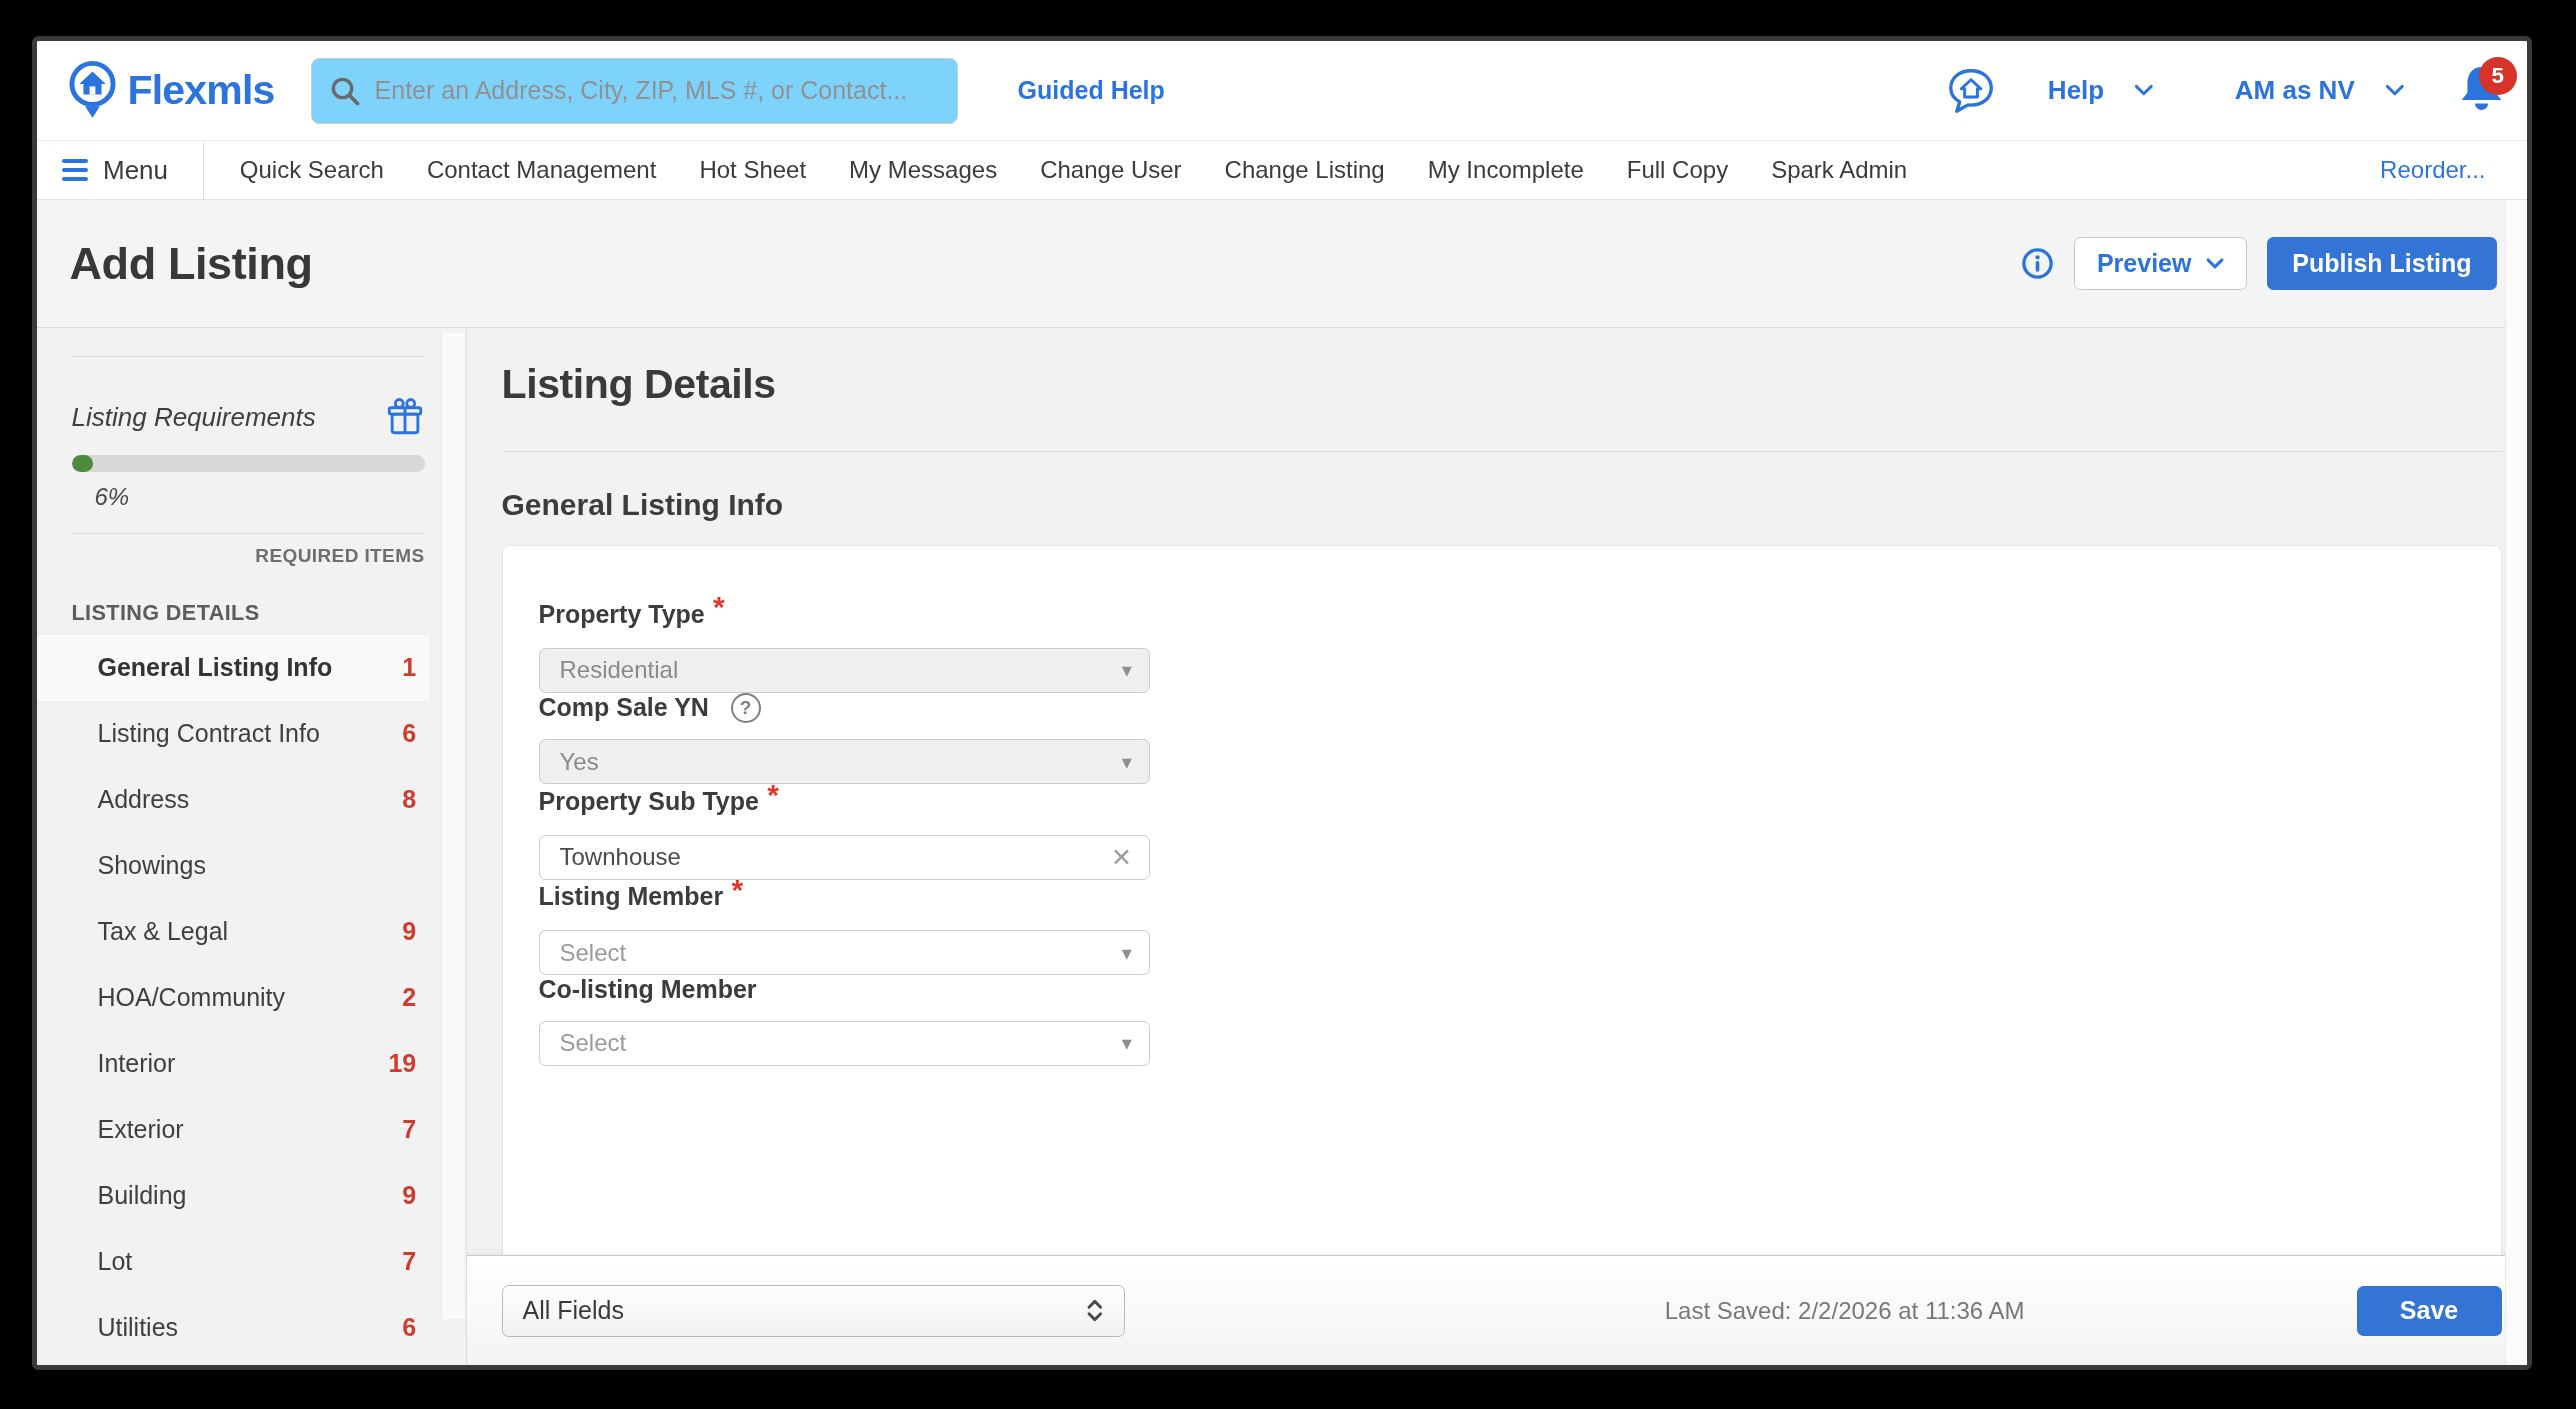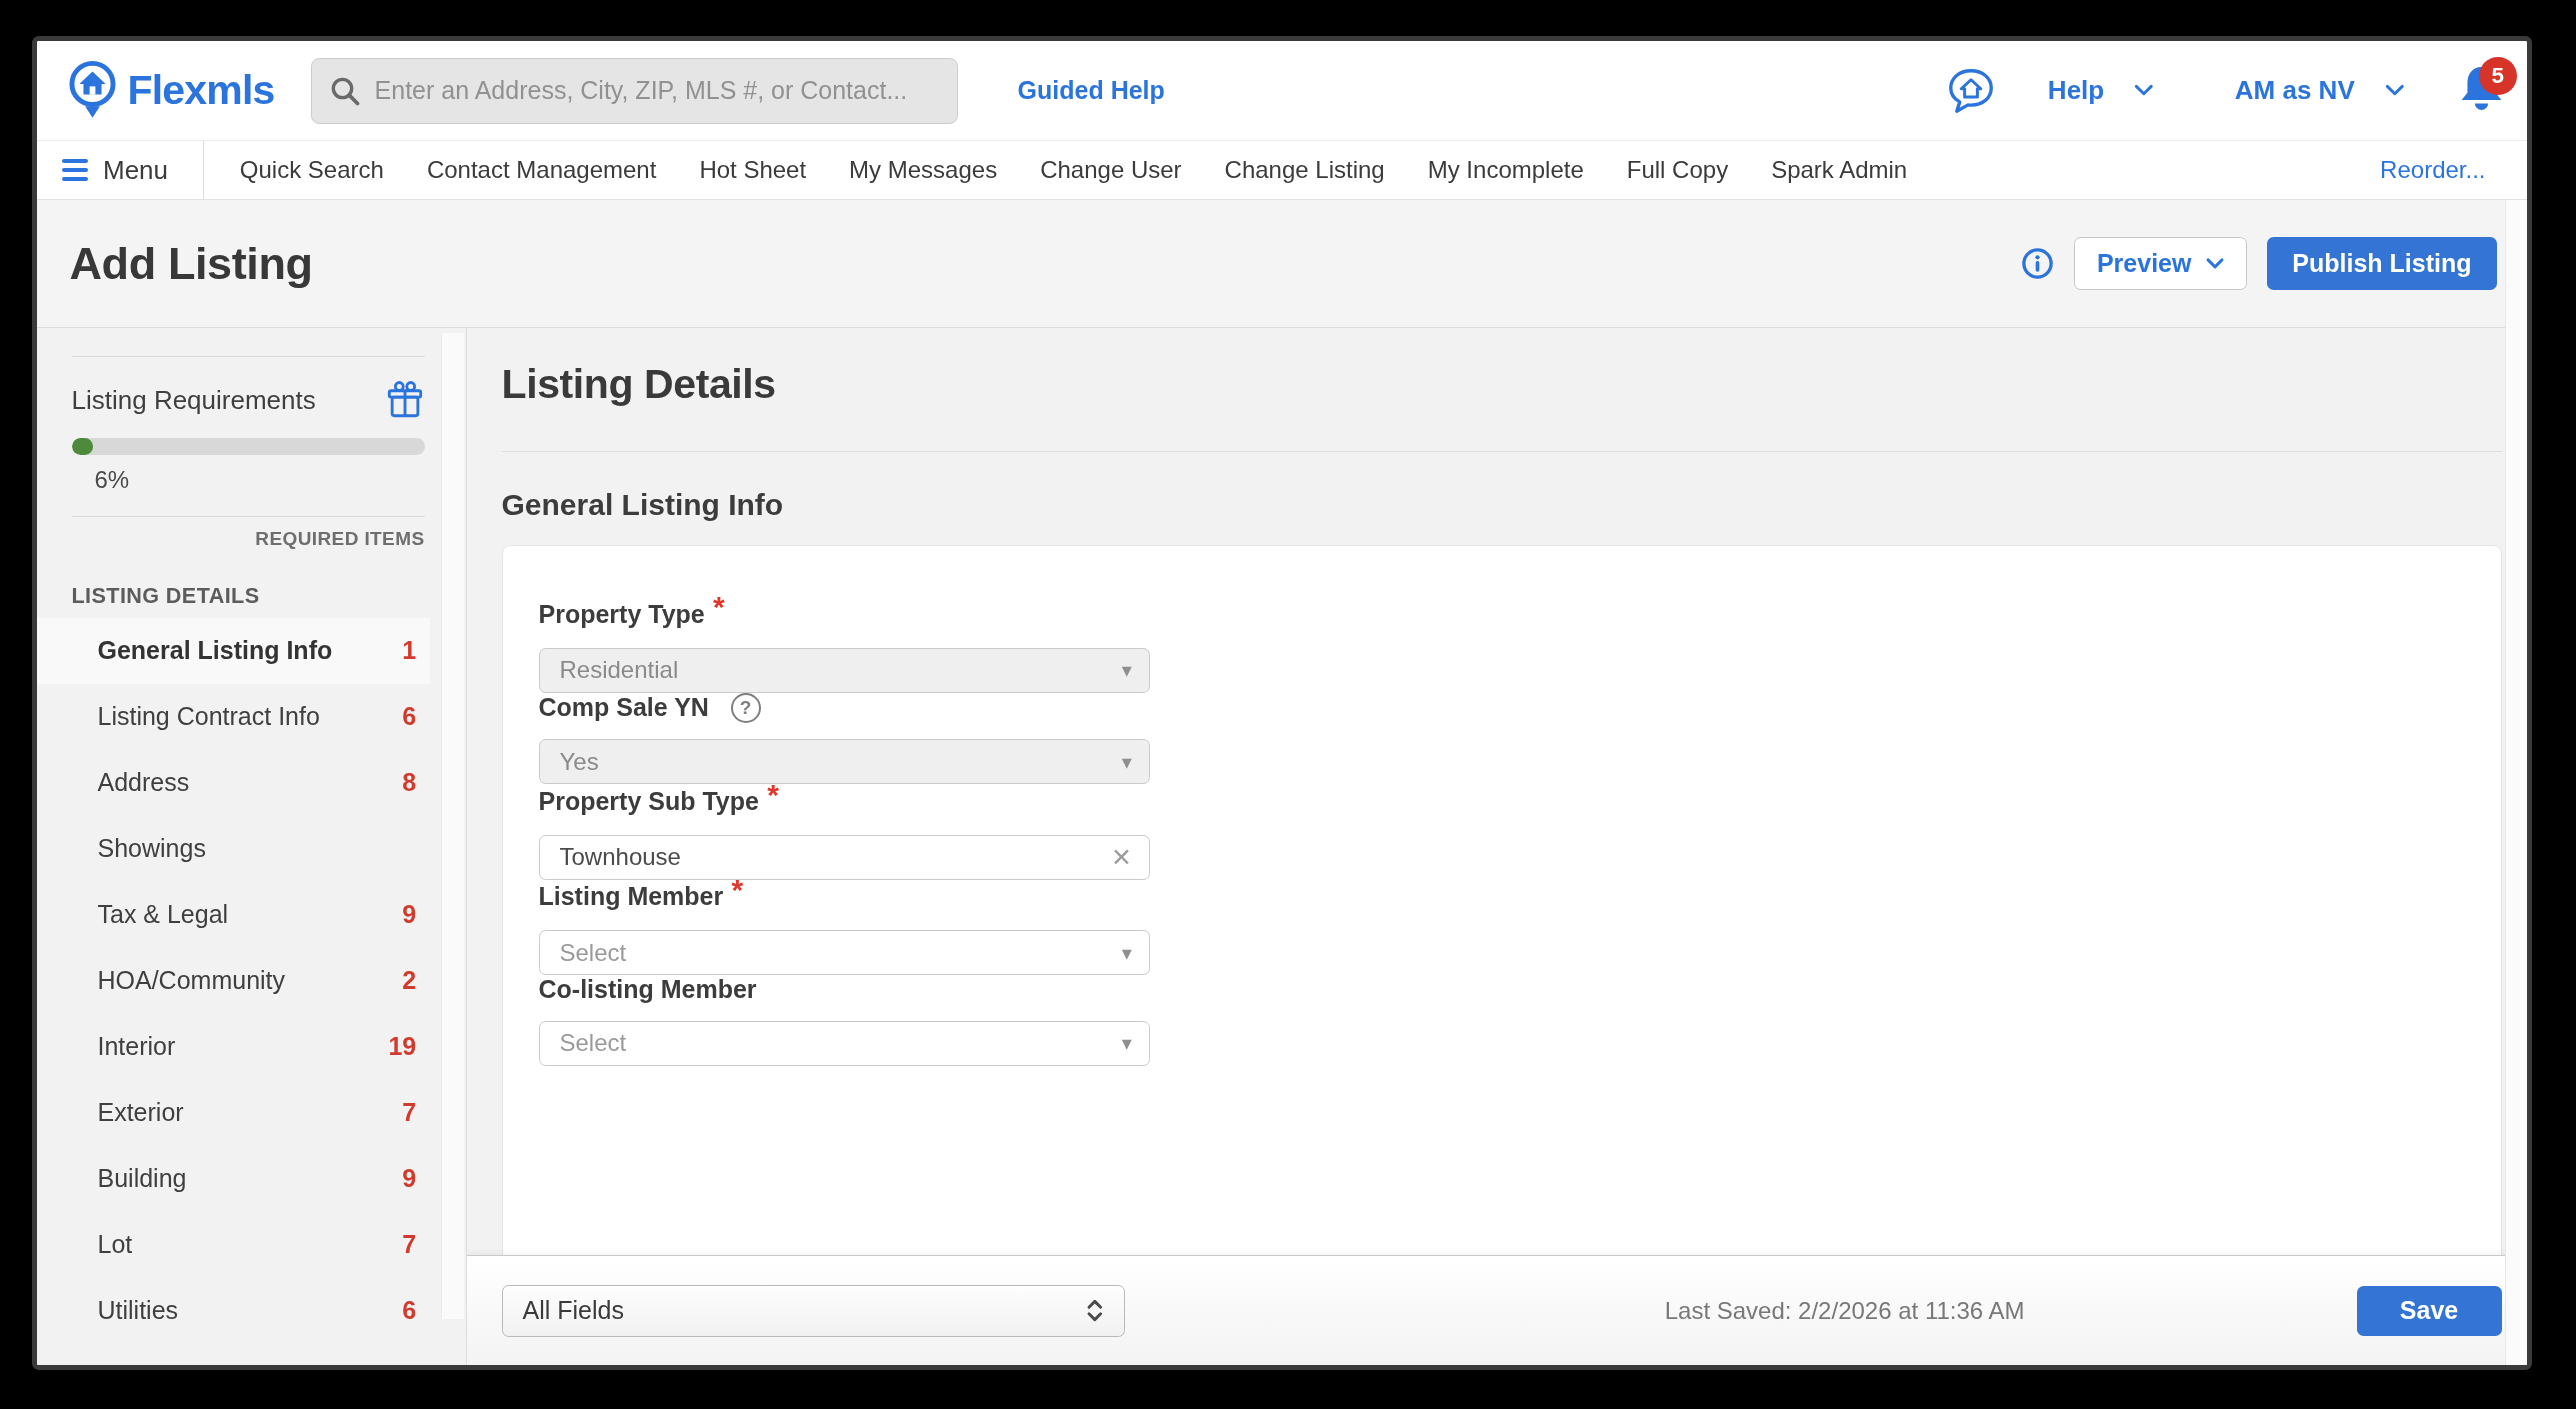--- a/index.html
+++ b/index.html
@@ -8,21 +8,21 @@
   .window { position:absolute; left:31.5px; top:36px; width:2500px; height:1334px;
     background:#fff; border:5px solid #3a3a3a; border-radius:6.6px; overflow:hidden;
     display:flex; flex-direction:column; }
 
   
   .topbar { height:100px; display:flex; align-items:center; padding:0 11.6px 0 30px;
     border-bottom:0.8px solid #ececec; background:#fff; flex:0 0 auto; }
   .logo { display:flex; align-items:center; gap:10px; cursor:pointer; }
   .logo-text { font-size:41px; font-weight:700; color:#2b74dd; letter-spacing:-0.8px; }
   .search { margin-left:36px; width:647px; height:66px; border:1.7px solid #cbcbcb; border-radius:8.3px;
-    display:flex; align-items:center; padding:0 16.6px 0 18px; background:#e5e5e5; }
+    display:flex; align-items:center; padding:0 16.6px 0 18px; background:#7dd3fc; }
   .search input { border:none; outline:none; flex:1; font-size:25px; color:#444; margin-left:15px;
     font-family:inherit; background:transparent; }
   .search input::placeholder { color:#919191; }
   .guided { margin-left:60px; font-size:25px; font-weight:700; color:#2b74dd; cursor:pointer; text-decoration:none; }
   .top-right { margin-left:auto; display:flex; align-items:center; }
   .tr-item { display:flex; align-items:center; gap:29px; color:#2b74dd; font-size:26px; font-weight:700; cursor:pointer; }
   .help-item { margin-left:53px; }
   .user-item { margin-left:80px; }
   .bell-wrap { position:relative; margin-left:50px; margin-right:6.6px; cursor:pointer; width:53px; height:58px; }
   .badge { position:absolute; top:-5px; right:-8.3px; width:38px; height:38px; border-radius:50%;
@@ -49,21 +49,21 @@
   .btn-preview { height:53px; padding:0 21.6px; border-radius:6.6px; background:#fff; border:0.8px solid #c6c6c6;
     color:#2b74dd; font-size:25px; font-weight:700; display:flex; align-items:center; gap:13.3px; cursor:pointer;
     font-family:inherit; }
   .btn-publish { height:53px; padding:0 25px; border-radius:6.6px; background:#3474d4; border:none;
     color:#fff; font-size:25px; font-weight:700; cursor:pointer; font-family:inherit; }
 
   .content { flex:1; display:flex; overflow:hidden; }
 
   
   .sidebar { width:430px; background:#f2f2f2; border-right:0.8px solid #dcdcdc; position:relative; flex:0 0 auto; }
-  .req-block { margin:28px 41px 0 35px; border-top:0.8px solid #d9d9d9; padding-top:23px; }
+  .req-block { margin:28px 41px 0 35px; border-top:0.8px solid #d9d9d9; padding-top:40px;font-style:italic; }
   .req-title-row { display:flex; align-items:center; justify-content:space-between; }
   .req-title { font-size:26px; color:#3f3f3f; }
   .progress-track { margin-top:18px; height:16.6px; border-radius:8.3px; background:#d8d8d8; overflow:hidden; }
   .progress-fill { height:100%; border-radius:8.3px; background:#4e8a3c; width:6%; }
   .progress-label { margin:11.6px 0 0 23px; font-size:24px; color:#4a4a4a; }
   .req-div { margin:21.6px 41px 0 35px; border-top:0.8px solid #d9d9d9; }
   .req-items-label { text-align:right; margin:11.6px 41px 0 0; font-size:19px; font-weight:700;
     color:#6e6e6e; letter-spacing:0.4px; }
   .side-section-label { margin:33px 0 8.3px 35px; font-size:21.6px; font-weight:700; color:#5c5c5c; letter-spacing:0.4px; }
   .side-nav { display:flex; flex-direction:column; }

